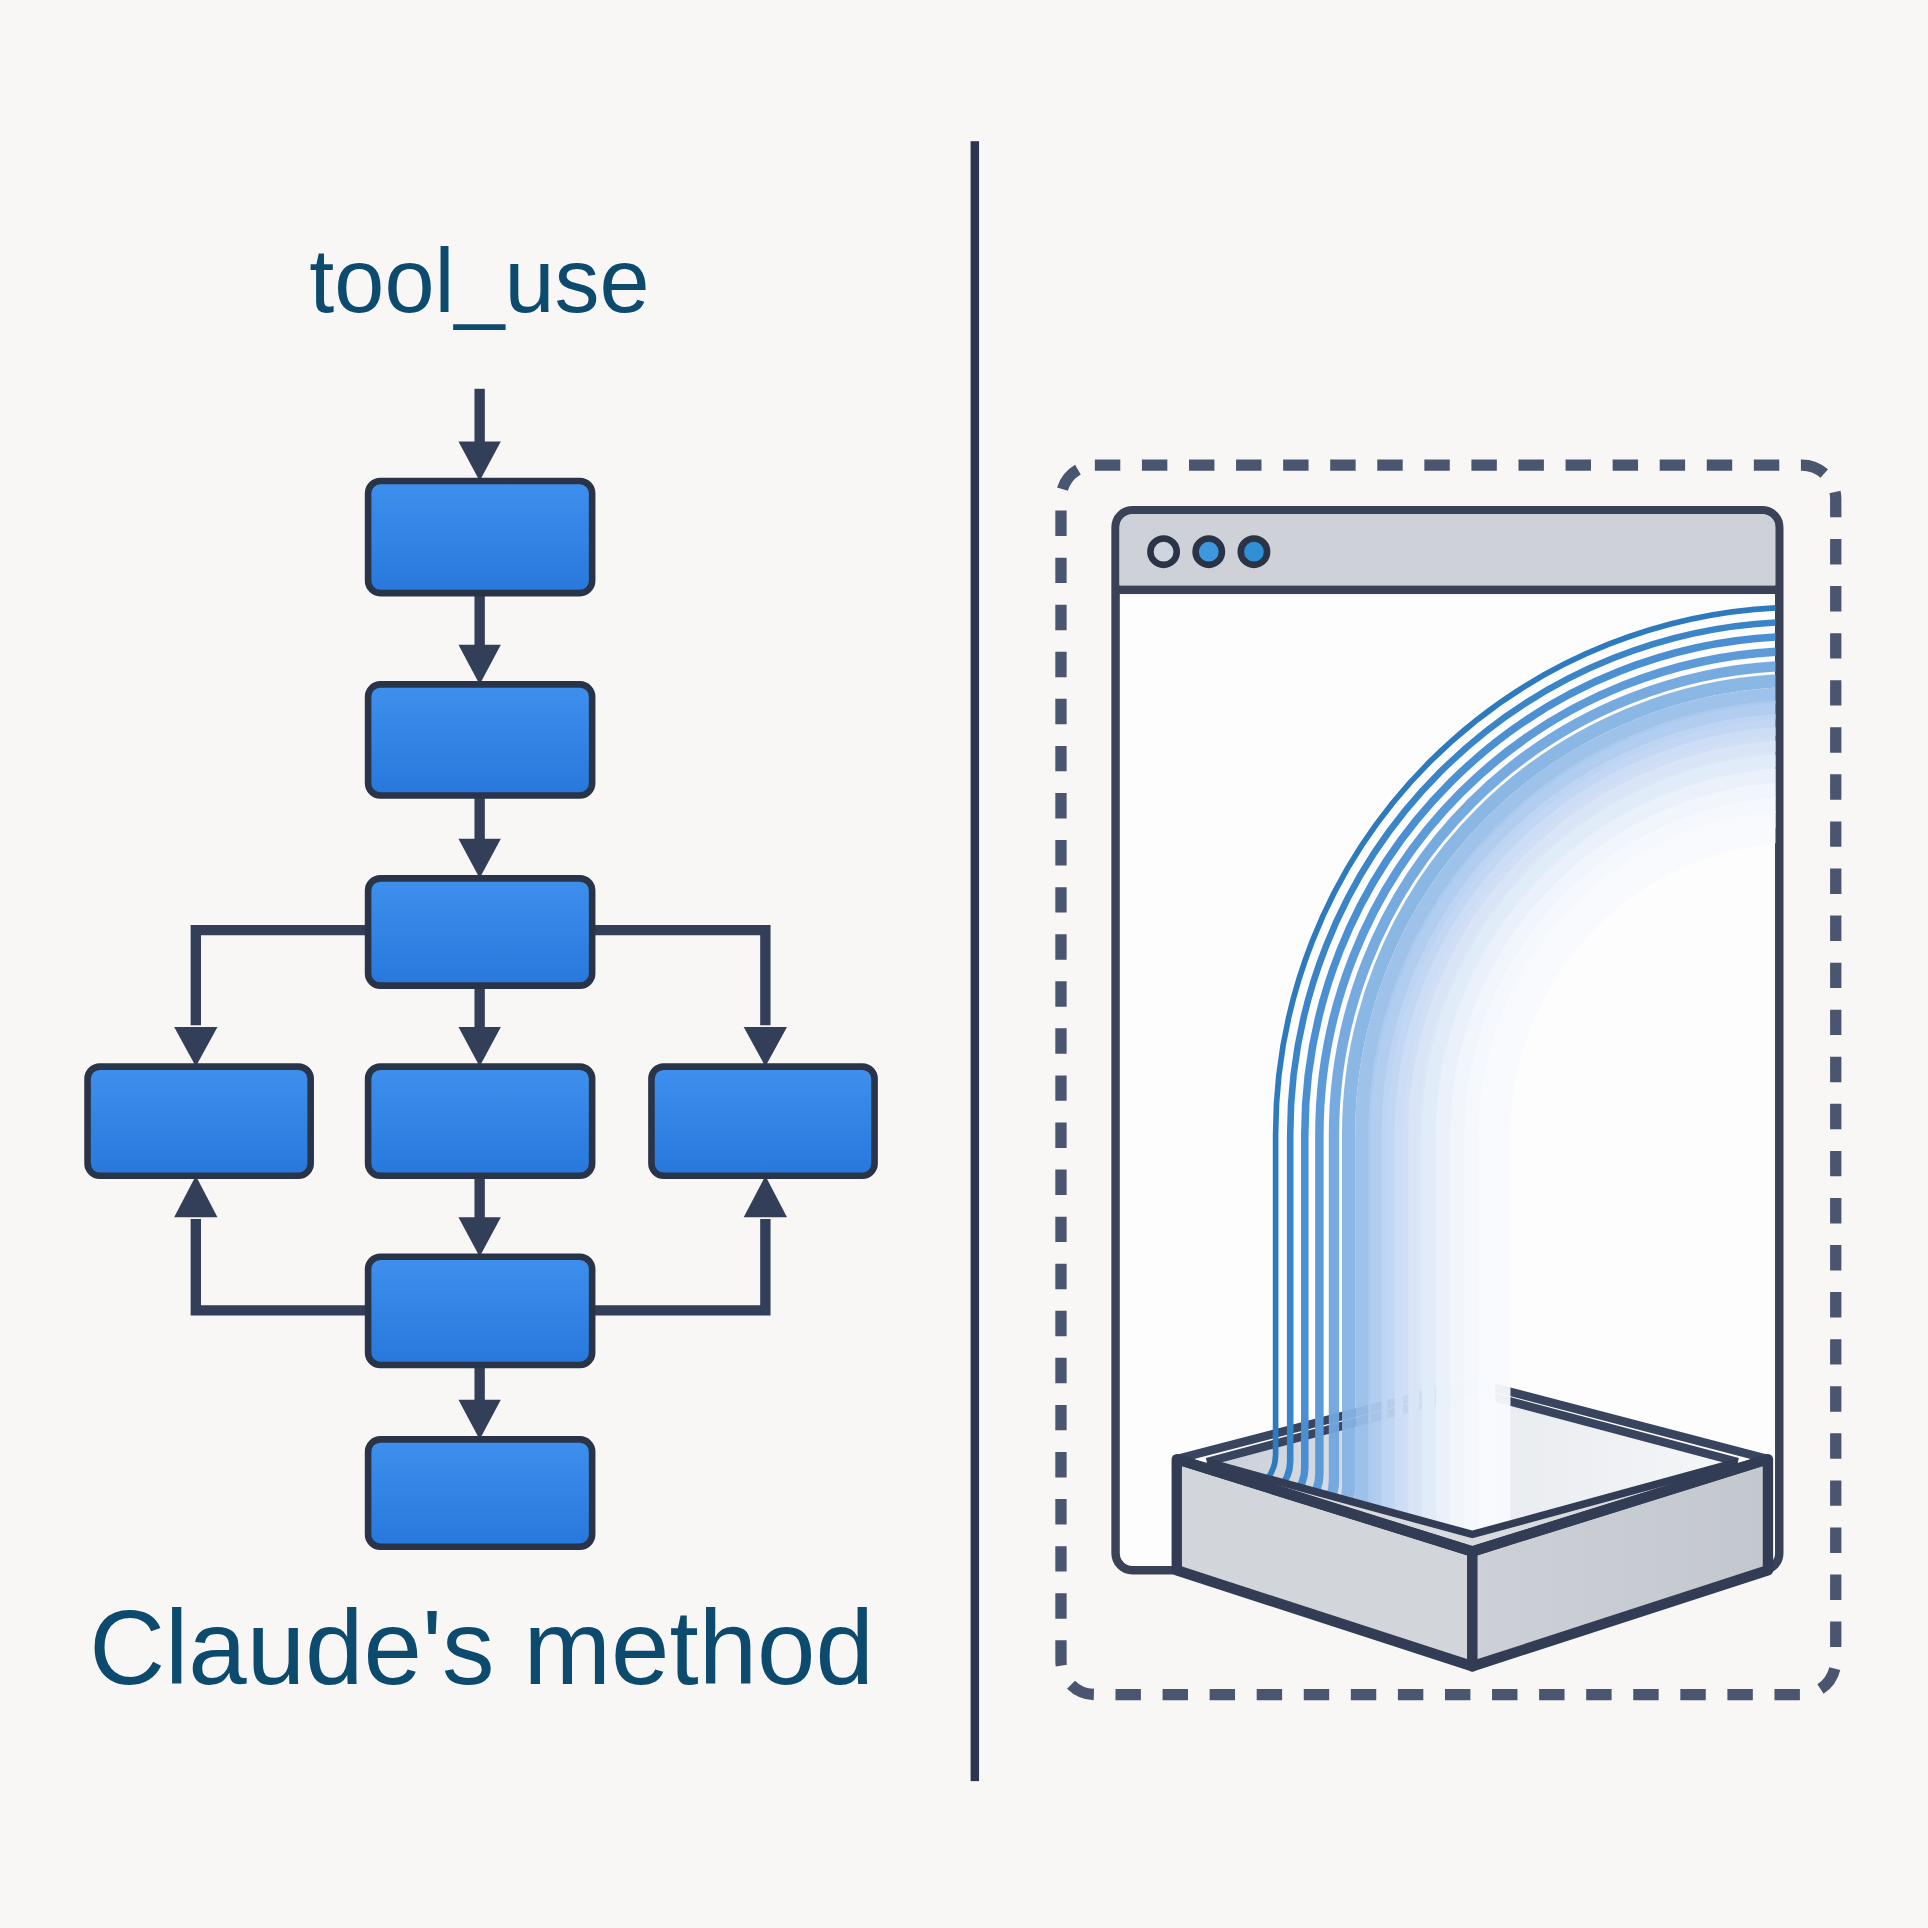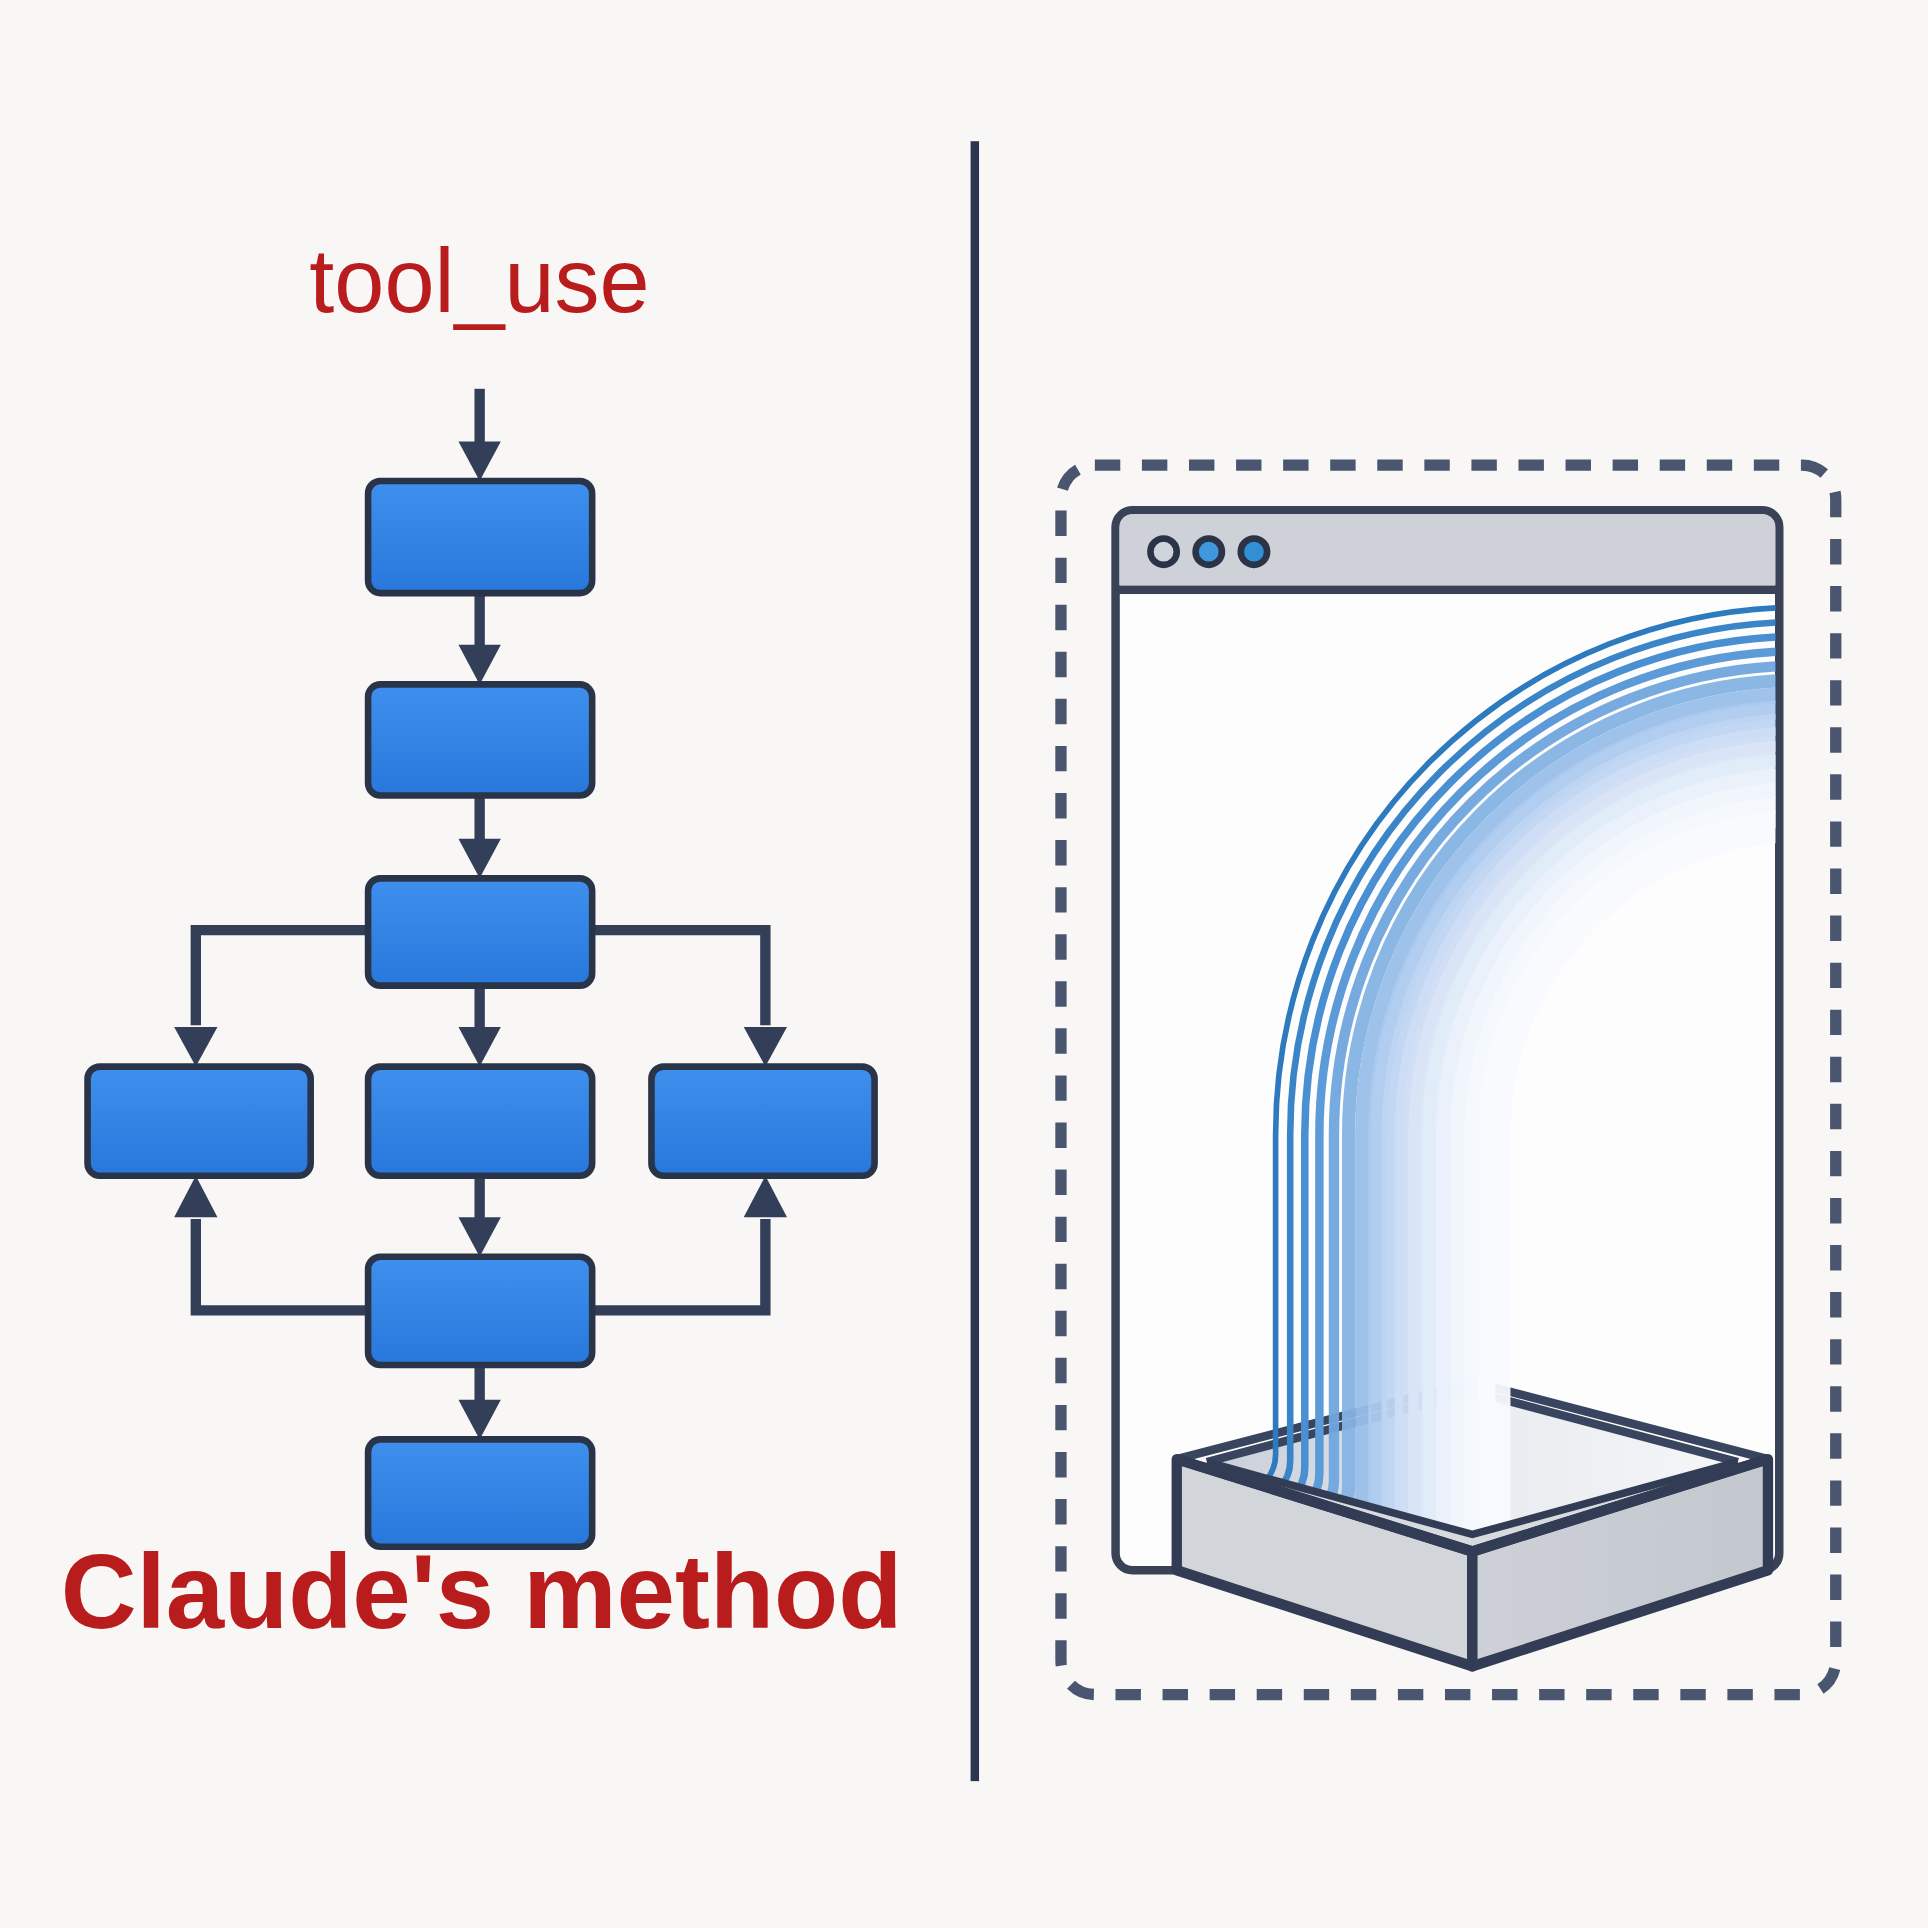--- a/index.html
+++ b/index.html
@@ -1,21 +1,21 @@
 <!DOCTYPE html>
 <html style="font-size:15px"><head>
 <meta charset="utf-8">
 <style>
   html,body{margin:0;padding:0;}
   body{background:#e9e9e9;font-family:"Liberation Sans", sans-serif;}
   .stage{position:relative;width:1928px;height:1928px;background:#f8f7f5;overflow:hidden;}
   .stage svg{position:absolute;left:0;top:0;}
-  .label{position:absolute;color:#b91c1c;text-align:center;letter-spacing:0px;}
+  .label{position:absolute;color:#0c4a6e;text-align:center;letter-spacing:0px;}
   .label-tooluse{left:197px;top:230px;width:565px;font-size:90px;font-weight:500;}
-  .label-claude{left:58px;top:1532px;width:847px;font-size:105px;font-weight:700;}
+  .label-claude{left:58px;top:1588px;width:847px;font-size:105px;font-weight:400;}
   .label-codepilot{left:1078px;top:209px;width:753px;font-size:98px;line-height:128px;font-weight:500;}
 </style>
 </head>
 <body>
 
 <div class="stage">
 
   <svg width="1928" height="1928" viewBox="0 0 2048 2048">
     <defs>
       <linearGradient id="gBox" x1="0" y1="0" x2="0" y2="1">

